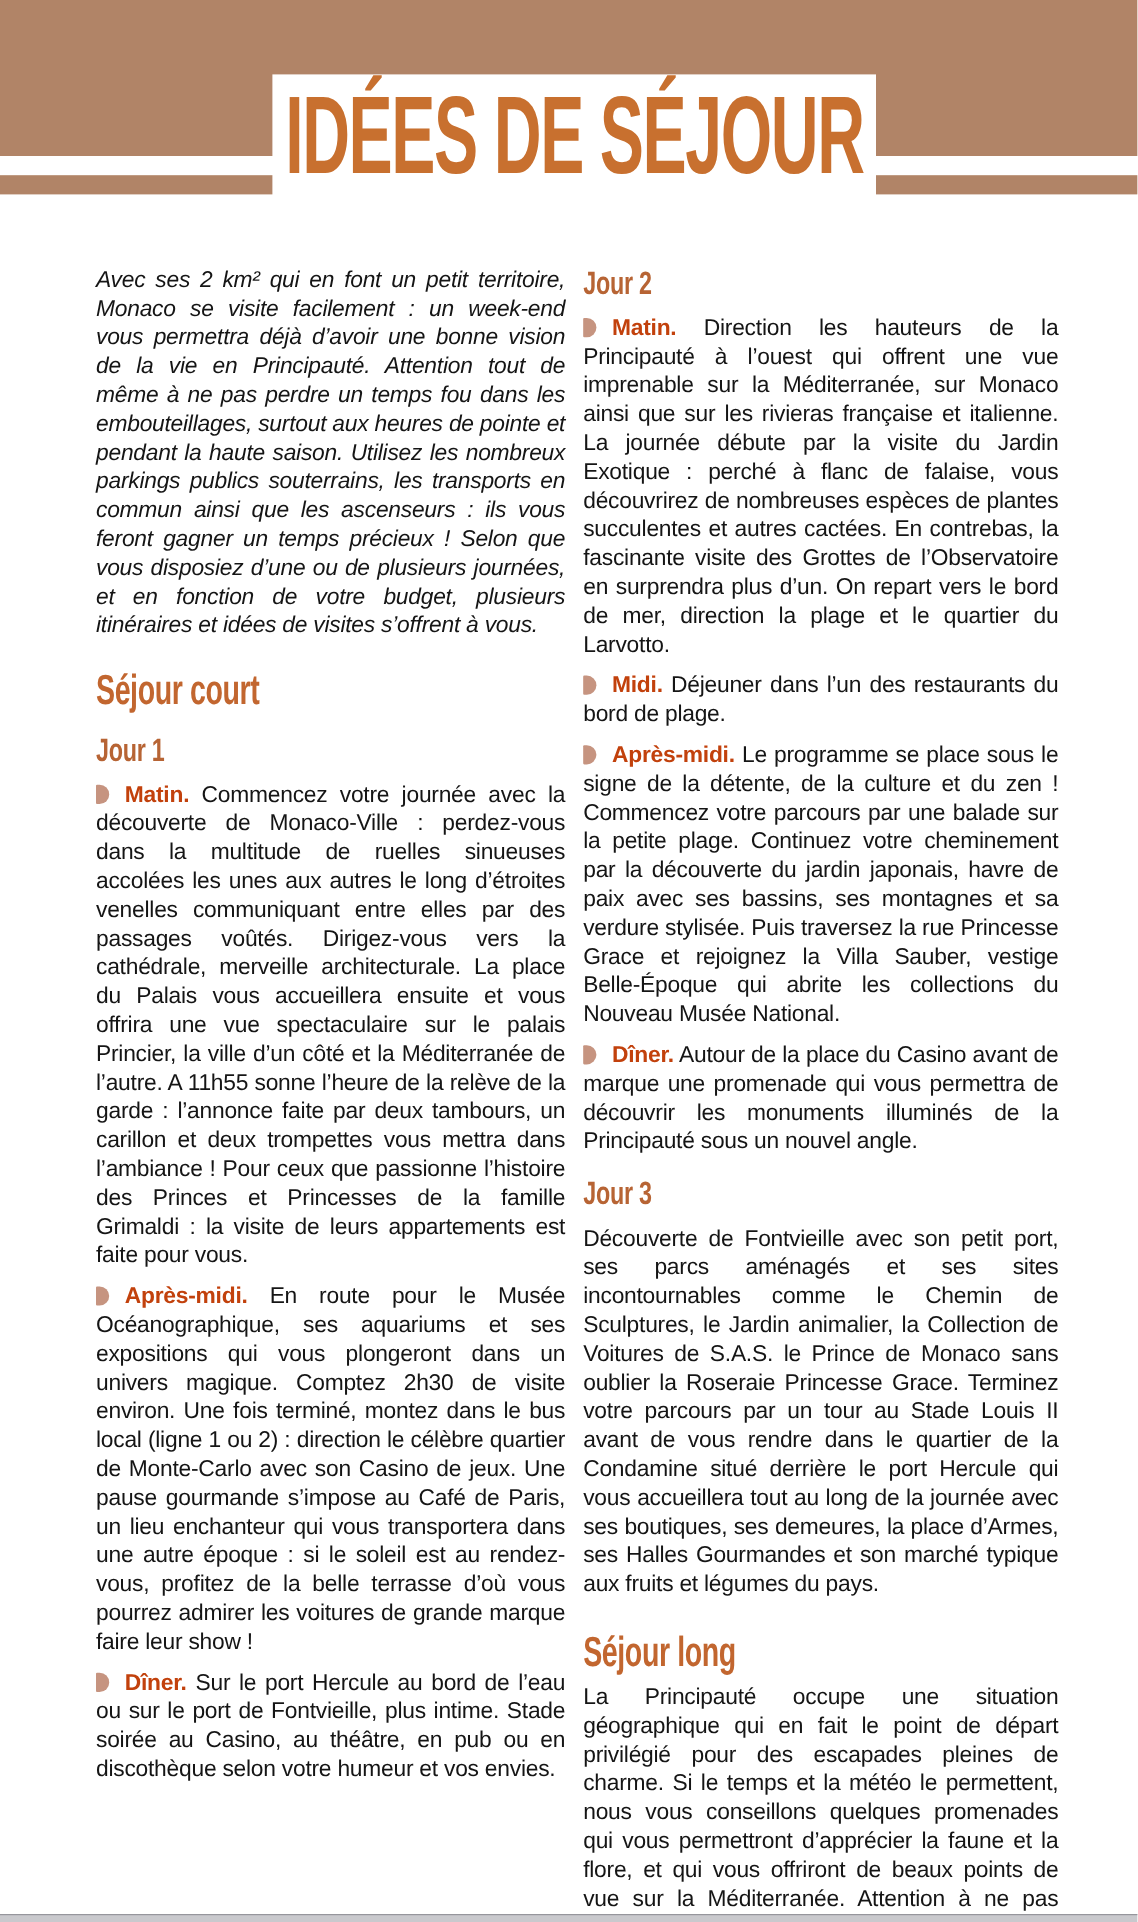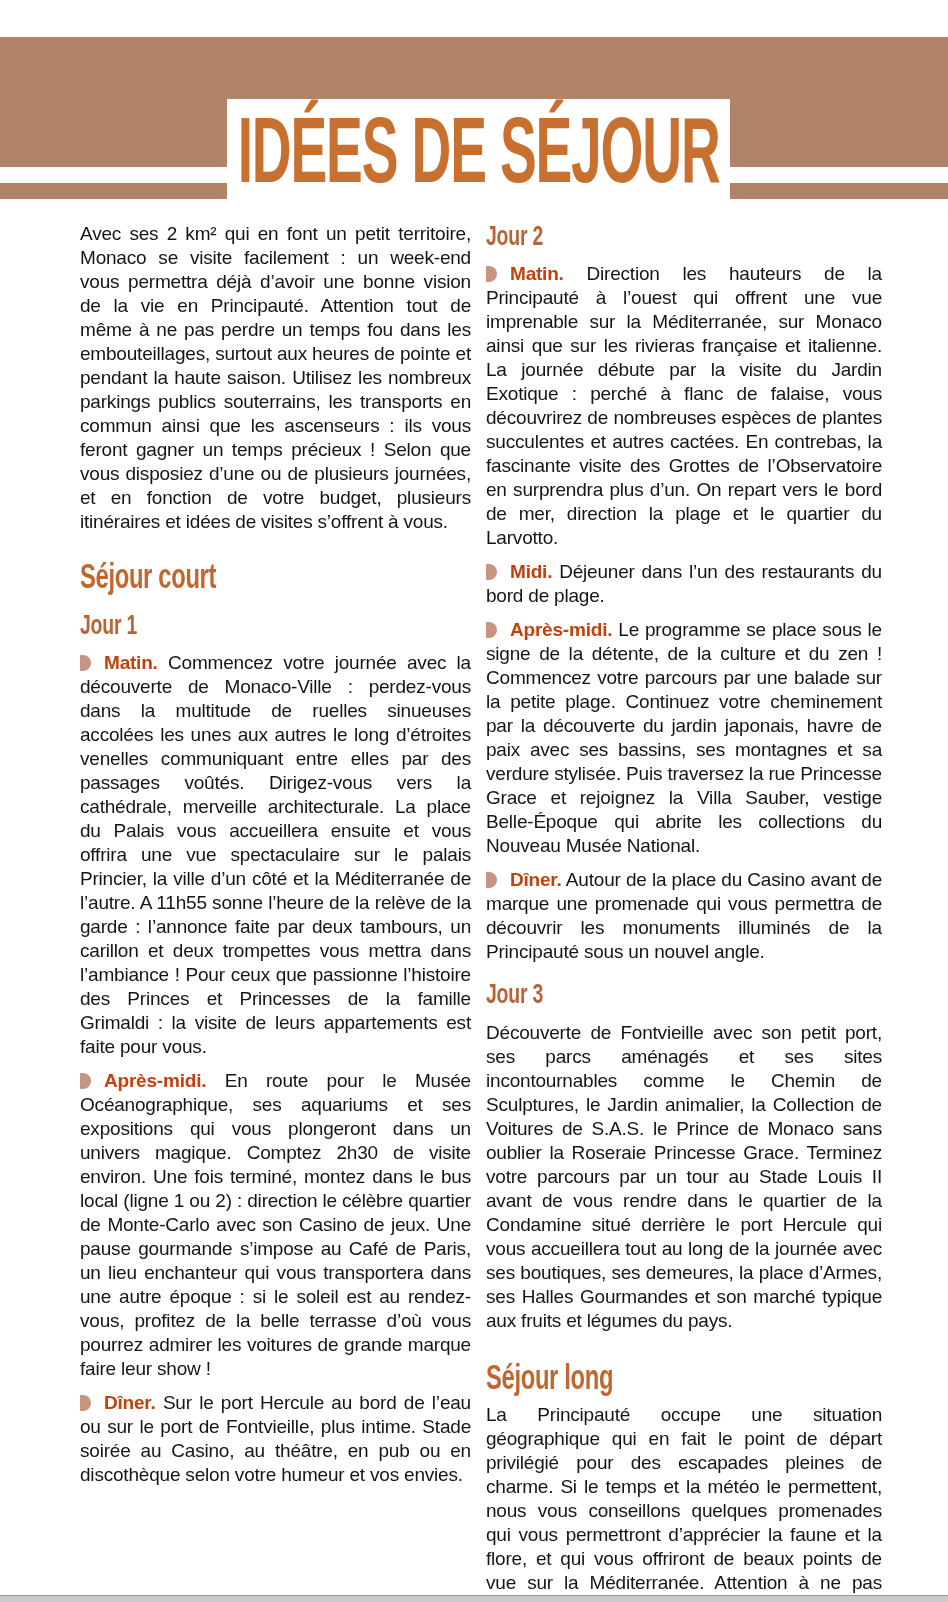--- a/index.html
+++ b/index.html
@@ -7,21 +7,21 @@
   body {
     width: 948px; height: 1602px;
     position: relative;
     background: #ffffff;
     font-family: "Liberation Sans", sans-serif;
     color: #151515;
     overflow: hidden;
   }
 
   
-  .header { position: absolute; top: 0; left: 0; width: 948px; height: 163px; margin-top: 37px; }
+  .header { position: absolute; top: 0; left: 0; width: 948px; height: 163px; }
   .band-top    { position: absolute; top: 0;    left: 0; right: 0; height: 130px; background: var(--band, #b18467); }
   .band-stripe { position: absolute; top: 146px; left: 0; right: 0; height: 16px;  background: var(--band, #b18467); }
   .title-box {
     position: absolute; top: 62px; left: 227px; width: 503px; height: 101px;
     background: #ffffff;
     display: flex; align-items: center; justify-content: center;
   }
   .page-title {
     margin: 0; line-height: 1; white-space: nowrap;
     font-size: 92px; font-weight: bold; letter-spacing: -2px;
@@ -36,21 +36,21 @@
     display: flex; gap: 15px;
   }
   .col-left  { width: 391px; }
   .col-right { width: 396px; }
 
   p.body {
     font-size: 19px; line-height: 24px; letter-spacing: -0.2px;
     text-align: justify;
     margin: 0 0 10px 0;
   }
-  p.intro { margin-bottom: 24px; }
+  p.intro { font-style: italic; margin-bottom: 24px; }
 
   h2.section-heading {
     margin: 0 0 10px 0; line-height: 1.05; white-space: nowrap;
     font-size: 35px; font-weight: bold; letter-spacing: -0.5px;
     color: var(--heading, #c2662f);
     transform: scaleX(0.68); transform-origin: left center;
   }
   h2.long { margin-top: 26px; margin-bottom: 8px; }
 
   h3.day-heading {

